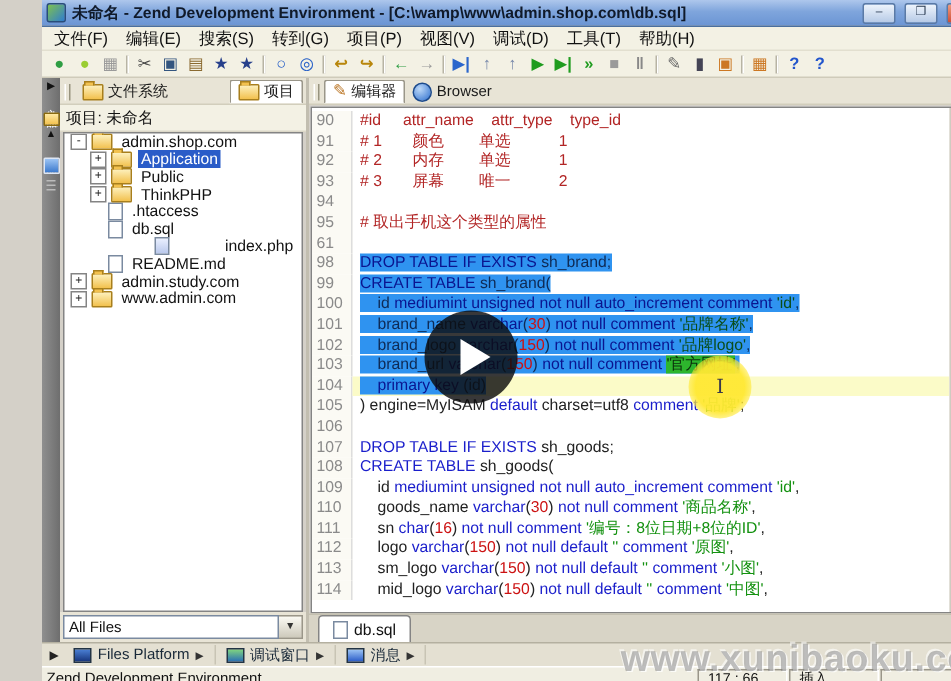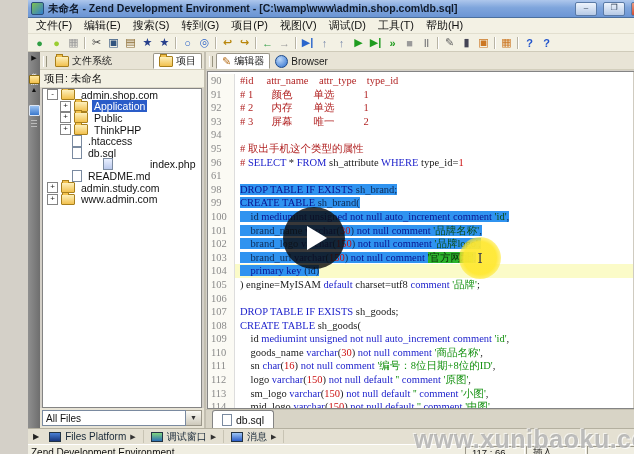--- a/index.html
+++ b/index.html
@@ -57,21 +57,21 @@
   .tree-folder{margin-right:4px;}
   .tlabel{padding:0 2px;}
   .trow.selected .tlabel{background:#2a5cc8;color:#fff;}
   #filter-row{height:18px;display:flex;align-items:center;padding:1px 2px;background:#e8e4d6;flex:none;}
   .combo{flex:1;height:14px;background:#fff;border:1px solid #7a8aa0;font-size:10px;display:flex;align-items:center;padding-left:3px;color:#111;}
   .combo-btn{width:15px;height:14px;background:linear-gradient(#fbfaf4,#cdc9bb);border:1px solid #9a9689;border-left:none;font-size:7px;text-align:center;line-height:13px;color:#333;}
   
   #editor-col{flex:1;display:flex;flex-direction:column;min-width:0;}
   #editor-wrap{flex:1;display:flex;background:#fff;border:1px solid #848484;margin:1px 1px 0 1px;overflow:hidden;}
   #code-area{flex:1;overflow:hidden;padding-top:2px;min-width:0;}
-  .ln{display:flex;height:13.6px;line-height:13.6px;font-family:Liberation Serif, serif;font-size:10.5px;white-space:pre;}
+  .ln{display:flex;height:13.6px;line-height:13.6px;font-family:Liberation Sans, sans-serif;font-size:10.5px;white-space:pre;}
   .ln .num{width:23px;flex:none;color:#8a8a8a;background:#fbfaf4;border-right:1px solid #ddd;padding-left:3px;}
   .ln .body{flex:1;padding-left:5px;min-width:0;}
   .ln.cur .body{background:#fbfbc8;}
   .ln.sel .segs{background:#2f93f0;}
   .sg.c{color:#b22525;} .sg.k{color:#1a1ecb;} .sg.t{color:#222;} .sg.n{color:#cc1111;} .sg.s{color:#13910f;}
   .sg.g{background:#2db52d;color:#0b2d0b;}
   .ln.sel .sg.t{color:#0e2a55;} .ln.sel .sg.k{color:#0a1590;} .ln.sel .sg.s{color:#0a4d18;}
   #vscroll{width:13px;background:#ecebe2;border-left:1px solid #cfcbc0;display:flex;flex-direction:column;flex:none;}
   .sbtn{height:13px;flex:none;background:linear-gradient(#fdfdfb,#d8d5c8);border:1px solid #aaa695;font-size:7px;line-height:11px;text-align:center;color:#444;}
   .strack{flex:1;position:relative;}
@@ -269,21 +269,20 @@
           </span>
       </div>
       <div id="editor-wrap">
         <div id="code-area">
             <div class="ln"><span class="num">90</span><span class="body"><span class="segs"><span class="sg c">#id     attr_name    attr_type    type_id</span></span></span></div>
             <div class="ln"><span class="num">91</span><span class="body"><span class="segs"><span class="sg c"># 1       颜色        单选           1</span></span></span></div>
             <div class="ln"><span class="num">92</span><span class="body"><span class="segs"><span class="sg c"># 2       内存        单选           1</span></span></span></div>
             <div class="ln"><span class="num">93</span><span class="body"><span class="segs"><span class="sg c"># 3       屏幕        唯一           2</span></span></span></div>
             <div class="ln"><span class="num">94</span><span class="body"><span class="segs"></span></span></div>
             <div class="ln"><span class="num">95</span><span class="body"><span class="segs"><span class="sg c"># 取出手机这个类型的属性</span></span></span></div>
-            <div class="ln"><span class="num">96</span><span class="body"><span class="segs"><span class="sg c"># </span><span class="sg k">SELECT</span><span class="sg t"> * </span><span class="sg k">FROM</span><span class="sg t"> sh_attribute </span><span class="sg k">WHERE</span><span class="sg t"> type_id=</span><span class="sg n">1</span></span></span></div>
             <div class="ln"><span class="num">61</span><span class="body"><span class="segs"></span></span></div>
             <div class="ln sel"><span class="num">98</span><span class="body"><span class="segs"><span class="sg k">DROP TABLE IF EXISTS</span><span class="sg t"> sh_brand;</span></span></span></div>
             <div class="ln sel"><span class="num">99</span><span class="body"><span class="segs"><span class="sg k">CREATE TABLE</span><span class="sg t"> sh_brand(</span></span></span></div>
             <div class="ln sel"><span class="num">100</span><span class="body"><span class="segs"><span class="sg t">    id </span><span class="sg k">mediumint unsigned not null auto_increment comment</span><span class="sg s"> 'id'</span><span class="sg t">,</span></span></span></div>
             <div class="ln sel"><span class="num">101</span><span class="body"><span class="segs"><span class="sg t">    brand_name </span><span class="sg k">varchar</span><span class="sg t">(</span><span class="sg n">30</span><span class="sg t">) </span><span class="sg k">not null comment</span><span class="sg s"> '品牌名称'</span><span class="sg t">,</span></span></span></div>
             <div class="ln sel"><span class="num">102</span><span class="body"><span class="segs"><span class="sg t">    brand_logo </span><span class="sg k">varchar</span><span class="sg t">(</span><span class="sg n">150</span><span class="sg t">) </span><span class="sg k">not null comment</span><span class="sg s"> '品牌logo'</span><span class="sg t">,</span></span></span></div>
             <div class="ln sel"><span class="num">103</span><span class="body"><span class="segs"><span class="sg t">    brand_url </span><span class="sg k">varchar</span><span class="sg t">(</span><span class="sg n">150</span><span class="sg t">) </span><span class="sg k">not null comment</span><span class="sg t"> </span><span class="sg g">'官方网址'</span><span class="sg t">,</span></span></span></div>
             <div class="ln sel cur"><span class="num">104</span><span class="body"><span class="segs"><span class="sg t">    </span><span class="sg k">primary key</span><span class="sg t"> (id)</span></span></span></div>
             <div class="ln"><span class="num">105</span><span class="body"><span class="segs"><span class="sg t">) engine=MyISAM </span><span class="sg k">default</span><span class="sg t"> charset=utf8 </span><span class="sg k">comment</span><span class="sg s"> '品牌'</span><span class="sg t">;</span></span></span></div>
             <div class="ln"><span class="num">106</span><span class="body"><span class="segs"></span></span></div>

